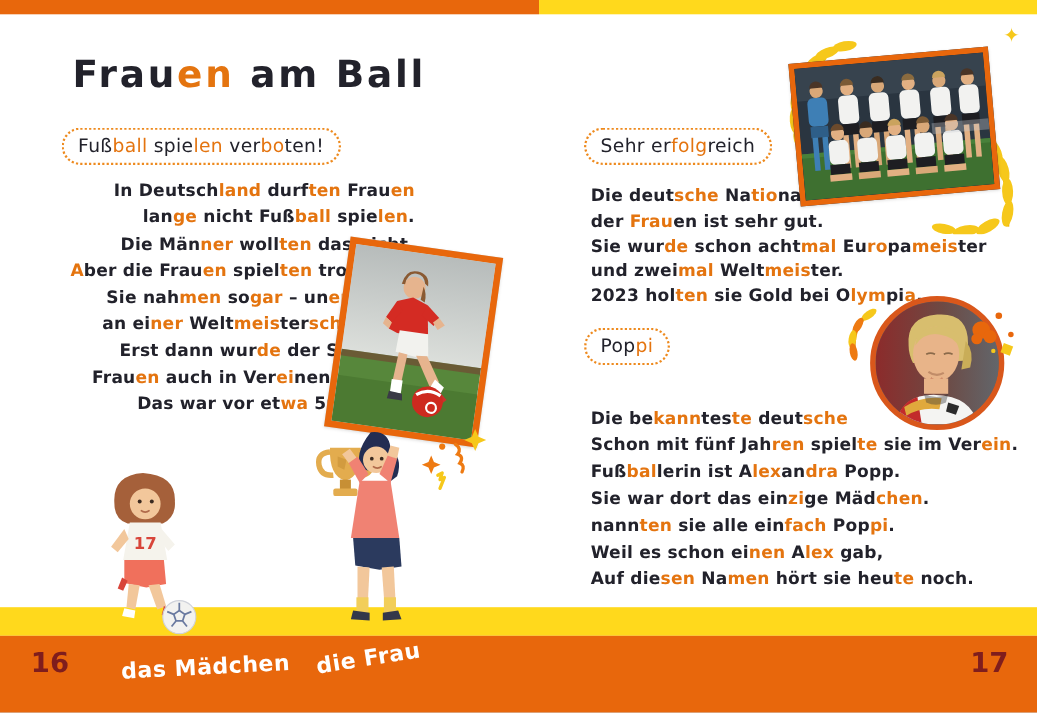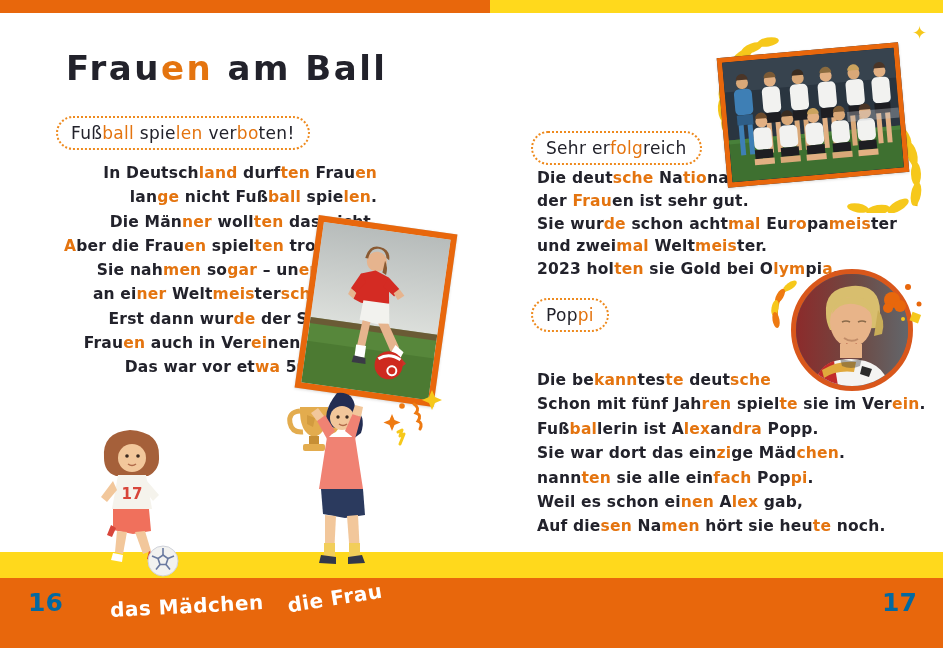--- a/index.html
+++ b/index.html
@@ -15,32 +15,32 @@
     overflow:hidden;font-family:"DejaVu Sans","Liberation Sans",sans-serif;
     margin:0 auto;
   }
   .abs{position:absolute;}
   
   .topbar-orange{left:0;top:0;width:490px;height:13px;background:var(--orange);}
   .topbar-yellow{left:490px;top:0;width:453px;height:13px;background:var(--yellow);}
   
   .footer-yellow{left:0;top:552px;width:943px;height:26px;background:var(--yellow);z-index:1;}
   .footer-orange{left:0;top:578px;width:943px;height:70px;background:var(--orange);z-index:4;}
-  .pagenum{color:#0369a1;font-size:25px;font-weight:700;z-index:5;}
+  .pagenum{color:#7f1d1d;font-size:25px;font-weight:700;z-index:5;}
   .vocab{color:#fff;font-size:20px;font-weight:700;letter-spacing:.5px;z-index:5;white-space:nowrap;}
   
   .title{left:66px;top:48px;font-size:34px;font-weight:700;letter-spacing:2.5px;white-space:nowrap;}
   
   .hbox{
     border:2px dotted #EE8A1E;border-radius:17px;padding:5px 13px;
     font-size:17px;font-weight:400;white-space:nowrap;background:#fff;
     letter-spacing:.3px;
   }
   .hbox-left{left:56px;top:116px;}
-  .hbox-right1{left:531px;top:131px;}
+  .hbox-right1{left:531px;top:116px;}
   .hbox-right2{left:531px;top:298px;}
   
   .para{font-size:15.5px;font-weight:700;letter-spacing:.2px;}
   .para .tline{white-space:nowrap;}
   .para-left{left:64px;top:161px;line-height:24.3px;text-align:right;}
   .para-right1{left:537px;top:167px;line-height:22.8px;}
   .para-right2{left:537px;top:338px;line-height:24.4px;margin-top:30px;}
   .seg-d{color:var(--dark);}
   .seg-o{color:var(--orange-txt);}
   

